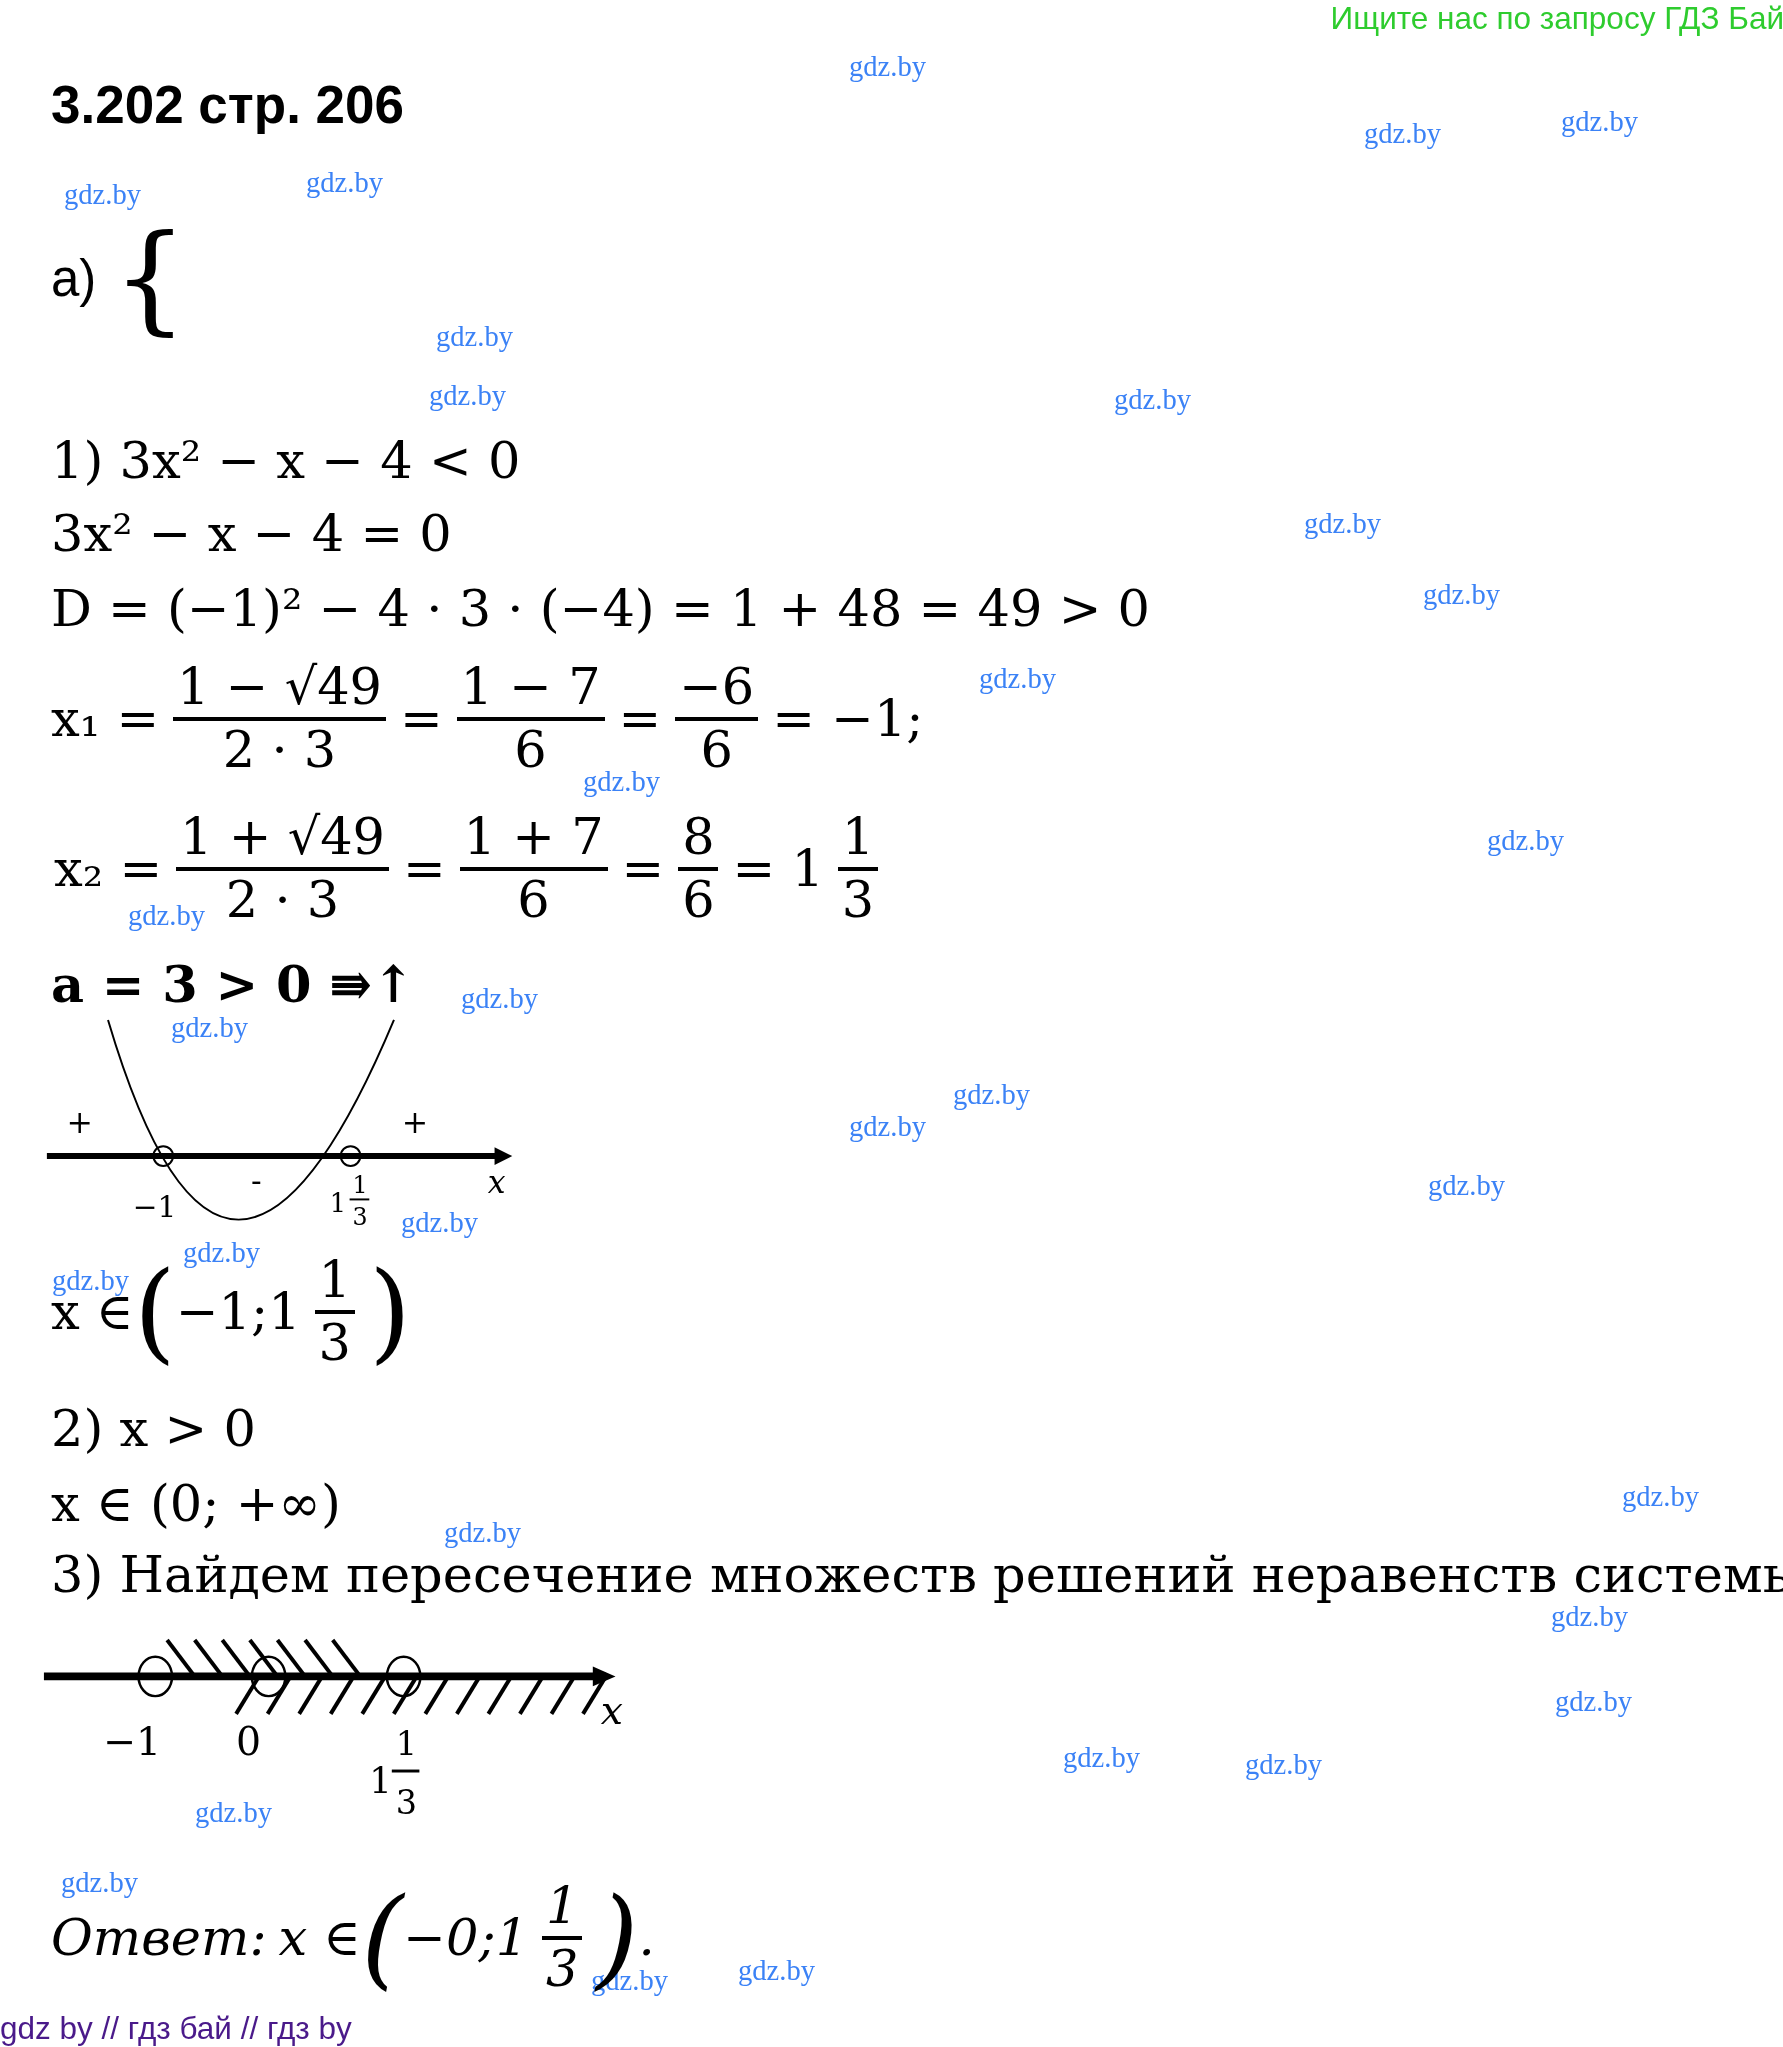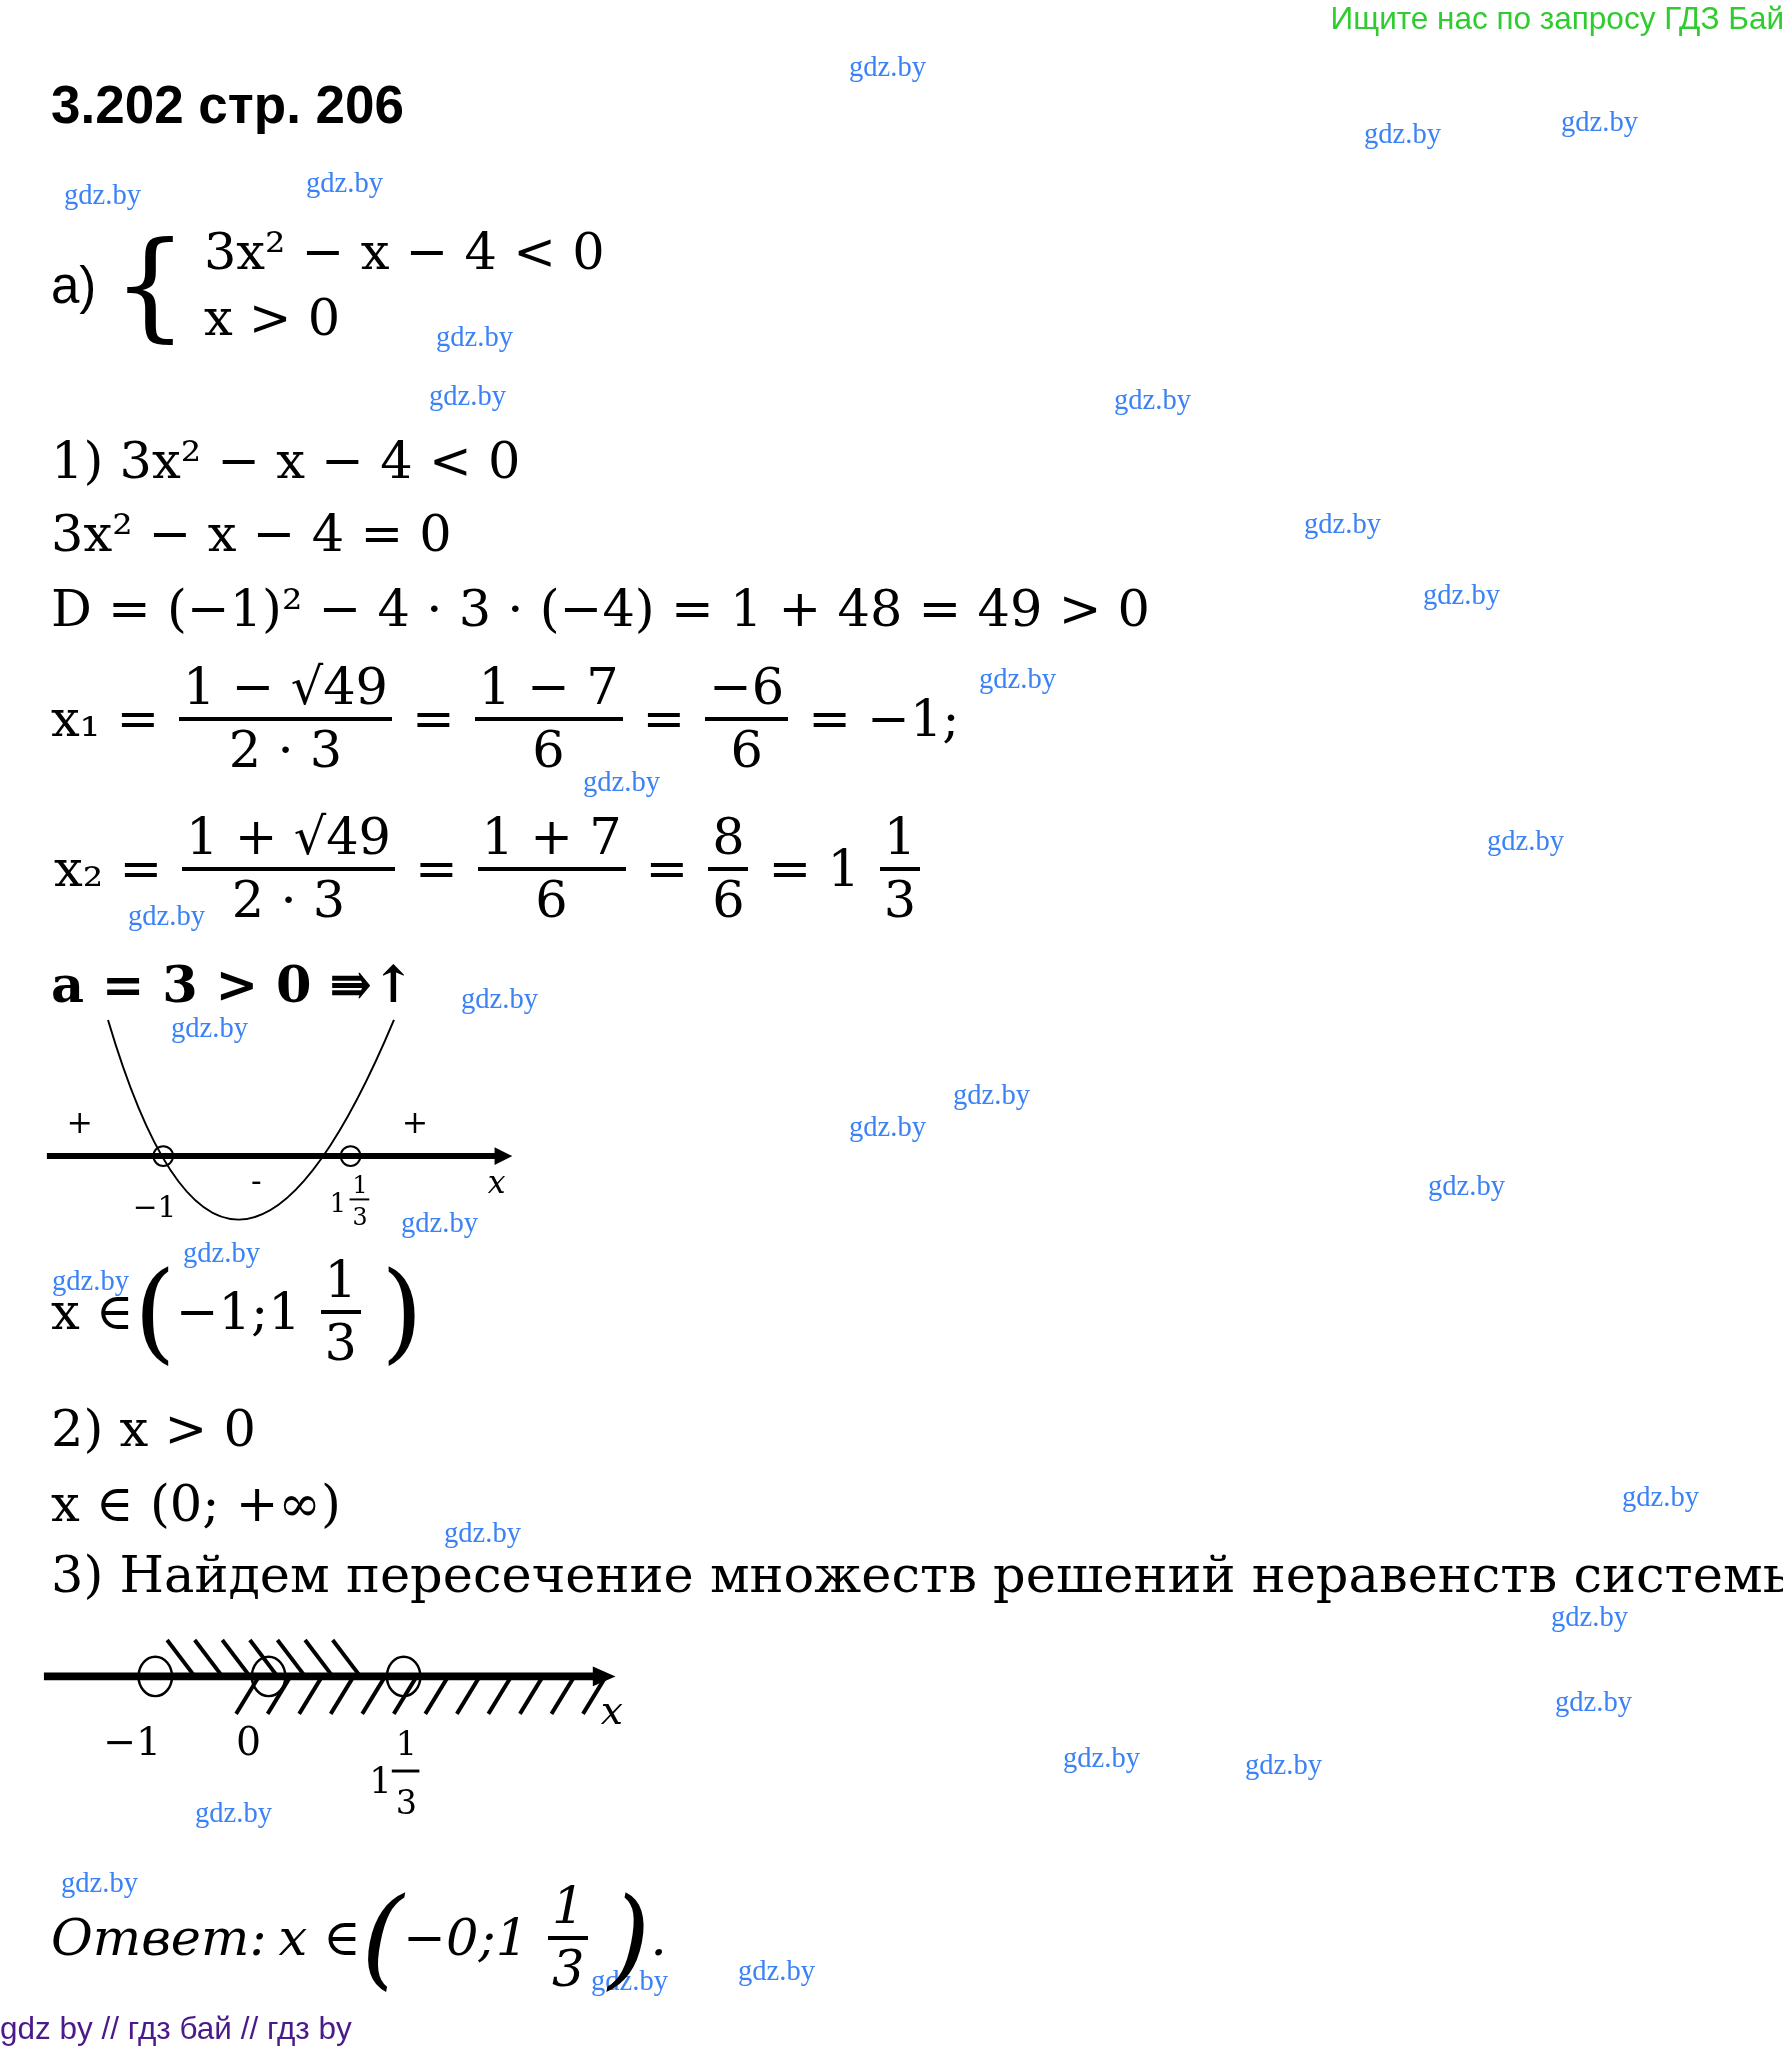--- a/index.html
+++ b/index.html
@@ -3,21 +3,21 @@
 <meta charset="utf-8">
 <style>
   html,body{margin:0;padding:0;background:#fff;}
   body{width:1784px;height:2048px;position:relative;overflow:hidden;font-family:"DejaVu Serif",serif;color:#000;}
   .abs{position:absolute;white-space:nowrap;}
   .banner{font-family:"Liberation Sans",sans-serif;font-size:31.5px;color:#2ecc2e;left:0;width:1784px;text-align:right;top:0;}
   .footer{font-family:"Liberation Sans",sans-serif;font-size:31.5px;color:#4a1a8a;left:0;width:1714px;text-align:left;top:2010px;}
   .wm{font-family:Liberation Serif, serif;font-size:28.6px;color:#3b82f6;}
   .title{font-family:Liberation Sans, sans-serif;font-weight:bold;font-size:53px;left:51px;top:74px;}
   .math{font-family:"DejaVu Serif",serif;font-size:51px;}
-  .frac{display:inline-flex;flex-direction:column;align-items:center;vertical-align:middle;margin:0 20px;}
+  .frac{display:inline-flex;flex-direction:column;align-items:center;vertical-align:middle;margin:0 14px;}
   .frac .num{border-bottom:4.9px solid #000;padding:0 3.9px;line-height:1.15;}
   .frac .den{line-height:1.15;}
   .brace{font-size:118px;line-height:1;vertical-align:middle;font-family:"DejaVu Serif",serif;}
   .paren{font-size:108px;vertical-align:middle;line-height:1;font-weight:lighter;}
   .sys{display:inline-flex;flex-direction:column;vertical-align:middle;line-height:1.3;}
   .ru{font-family:"DejaVu Serif",serif;font-size:51px;}
   svg text{font-family:"DejaVu Serif",serif;}
 </style>
 </head>
 <body>
@@ -55,24 +55,20 @@
 <div class="abs wm" style="left:1063px;top:1742px">gdz.by</div>
 <div class="abs wm" style="left:1245px;top:1749px">gdz.by</div>
 <div class="abs wm" style="left:195px;top:1797px">gdz.by</div>
 <div class="abs wm" style="left:61px;top:1867px">gdz.by</div>
 <div class="abs wm" style="left:591px;top:1965px">gdz.by</div>
 <div class="abs wm" style="left:738px;top:1955px">gdz.by</div>
 
 <div class="abs math" style="left:51px;top:219px;">
   <span style="vertical-align:middle;font-family:'Liberation Sans',sans-serif;">а)</span>
   <span class="brace">{</span>
-  <span class="sys">
-    <span>3x² − x − 4 &lt; 0</span>
-    <span>x &gt; 0</span>
-  </span>
 </div>
 
 <div class="abs math" style="left:51px;top:431px;">1) 3x² − x − 4 &lt; 0</div>
 <div class="abs math" style="left:51px;top:504px;">3x² − x − 4 = 0</div>
 <div class="abs math" style="left:51px;top:579px;">D = (−1)² − 4 · 3 · (−4) = 1 + 48 = 49 &gt; 0</div>
 
 <div class="abs math" style="left:51px;top:658px;display:flex;align-items:center;">
   <span>x₁ =</span>
   <span class="frac">
       <span class="num">1 − √49</span>

